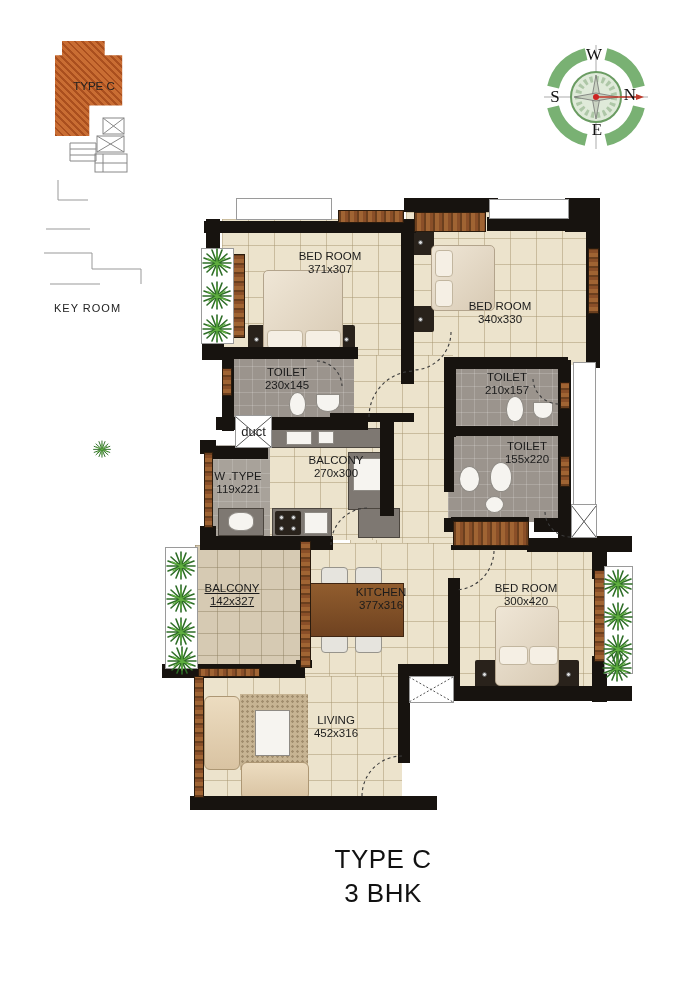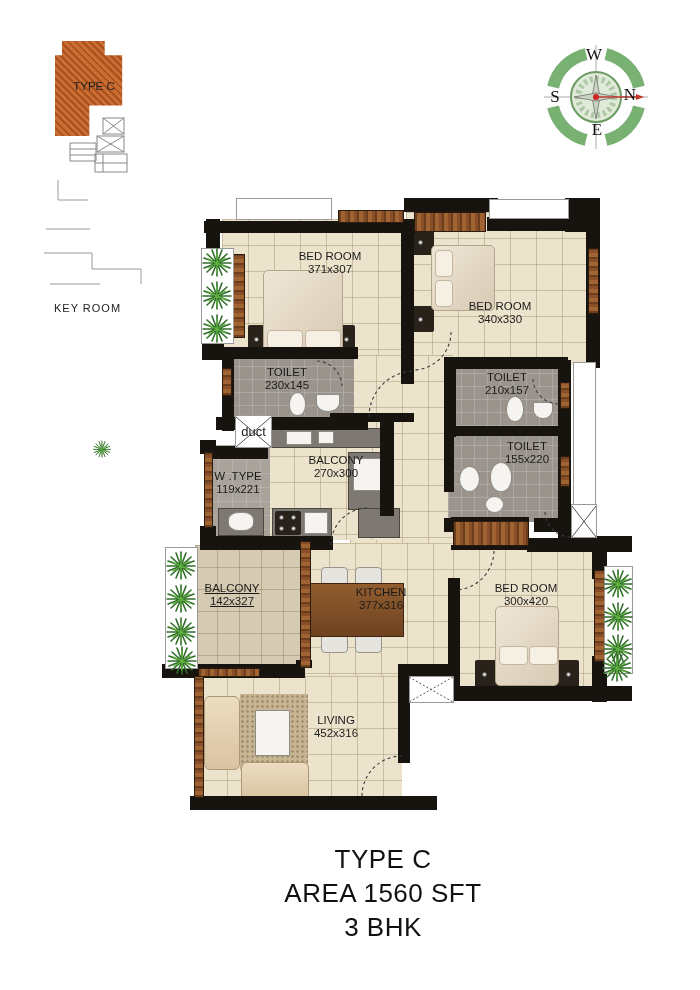--- a/index.html
+++ b/index.html
@@ -321,17 +321,16 @@
       <use href="#pl" x="618" y="584"></use>
       <use href="#pl" x="618" y="617"></use>
       <use href="#pl" x="618" y="649"></use>
       <use href="#pl" x="617" y="668"></use>
       <use href="#pl" x="170" y="749" transform="translate(-68,-299.6) scale(0.6) translate(113.3,499.3)"></use>
     </g>
   </svg>
 
   <div id="footer">
     <div>TYPE C</div>
-    <div>AREA  1560 SFT</div>
     <div>3 BHK</div>
   </div>
 
 </div>
 
 </body></html>

